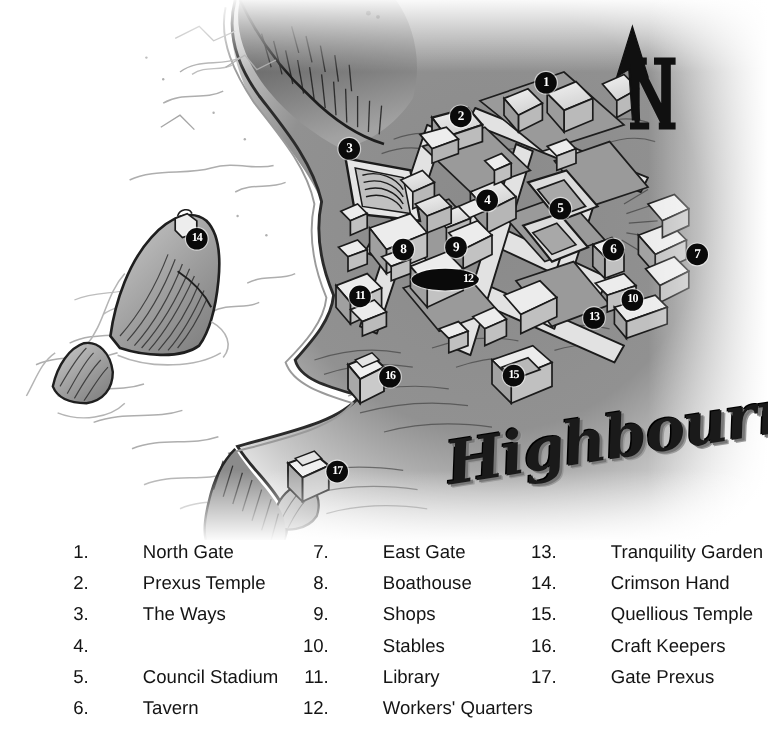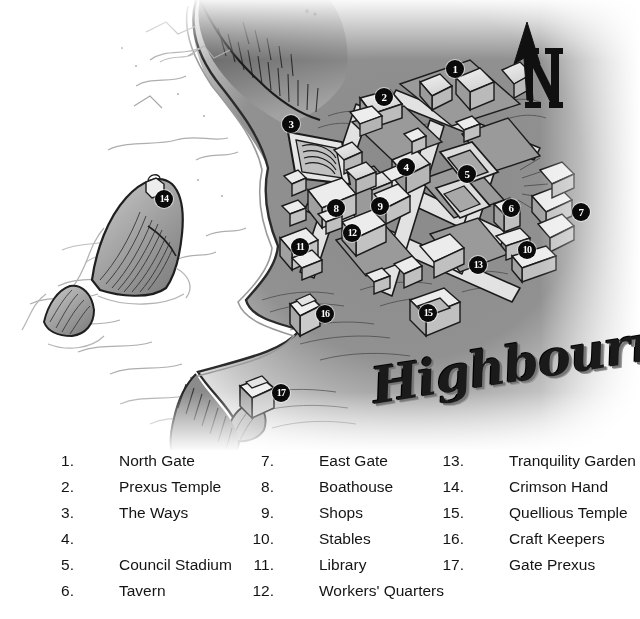--- a/index.html
+++ b/index.html
@@ -491,22 +491,22 @@
         <div class="marker" title="Prexus Temple" style="left: 384px; top: 97px;">2</div>
         <div class="marker" title="The Ways" style="left: 291px; top: 124px;">3</div>
         <div class="marker" title="Highbourne Treasury" style="left: 406px; top: 167px;">4</div>
         <div class="marker" title="Council Stadium" style="left: 467px; top: 174px;">5</div>
         <div class="marker" title="Tavern" style="left: 511px; top: 208px;">6</div>
         <div class="marker" title="East Gate" style="left: 581px; top: 212px;">7</div>
         <div class="marker" title="Boathouse" style="left: 336px; top: 208px;">8</div>
         <div class="marker" title="Shops" style="left: 380px; top: 206px;">9</div>
         <div class="marker wide" title="Stables" style="left: 527px; top: 250px;">10</div>
         <div class="marker wide" title="Library" style="left: 300px; top: 247px;">11</div>
-        <div class="marker wide" title="Workers' Quarters" style="left: 352px; top: 233px;">12</div>
-        <div class="marker wide" title="Tranquility Garden" style="left: 441px; top: 265px; margin-left: 28px;">13</div>
+        <div class="marker wide" title="Workers' Quarters" style="left: 352px; top: 233px; padding-left: 38px;">12</div>
+        <div class="marker wide" title="Tranquility Garden" style="left: 458px; top: 265px; margin-left: 28px;">13</div>
         <div class="marker wide" title="Crimson Hand" style="left: 164px; top: 199px;">14</div>
         <div class="marker wide" title="Quellious Temple" style="left: 428px; top: 313px;">15</div>
         <div class="marker wide" title="Craft Keepers" style="left: 325px; top: 314px;">16</div>
         <div class="marker wide" title="Gate Callers" style="left: 281px; top: 393px;">17</div>
       </div>
 
     <div id="compass">
       <svg width="70" height="95" viewBox="0 0 70 95">
         <path d="M22 86 L19 44 L9 50 L22 8 L35 50 L25 44 L28 86 Z" fill="#101010" stroke="#101010" stroke-width="1"></path>
         <path d="M24 90 L20 36 L28 36 L46 72 L46 36 L54 36 L54 90 L46 90 L28 54 L28 90 Z" fill="#101010"></path>

